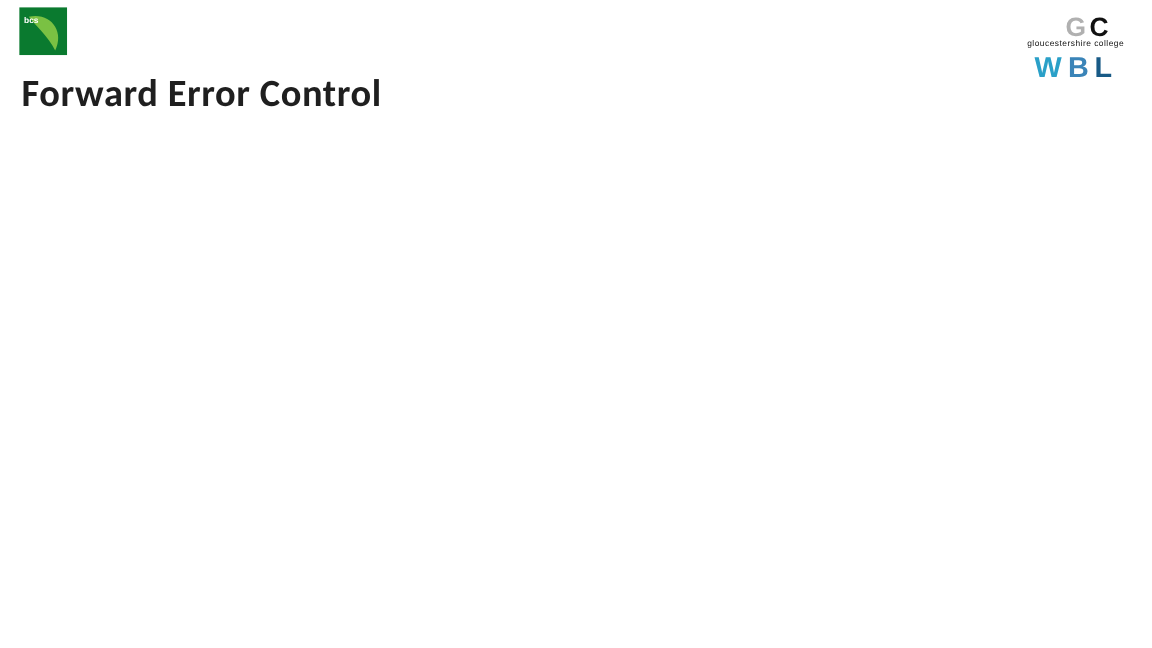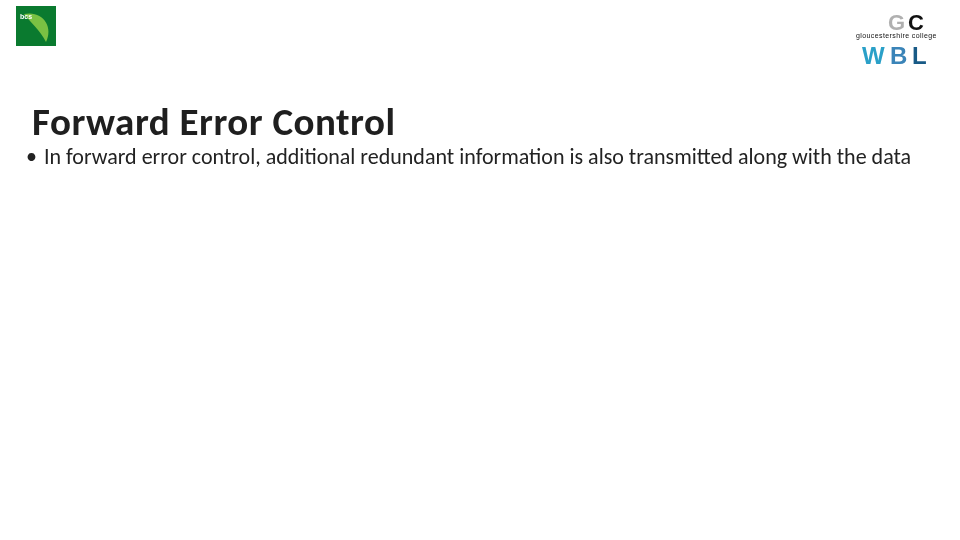--- a/index.html
+++ b/index.html
@@ -2,21 +2,21 @@
 <html><head>
 <meta charset="utf-8">
 <style>
   * { margin: 0; padding: 0; box-sizing: border-box; }
   html, body { width: 960px; height: 540px; background: #fff; font-family: Calibri, "Segoe UI", Arial, sans-serif; overflow: hidden; }
   .slide { position: relative; width: 960px; height: 540px; padding: 0; }
   .top-logos { position: absolute; top: 6px; left: 16px; right: 16px; height: 60px; }
   .logo-bcs { position: absolute; left: 0; top: 0; width: 40px; height: 40px; }
   .logo-gc { position: absolute; right: 0; top: 4px; width: 110px; height: 30px; text-align: right; }
   .logo-wbl { position: absolute; right: 0; top: 36px; width: 110px; height: 30px; text-align: right; }
-  .title { position: absolute; left: 32px; top: 58px; font-size: 39px; font-weight: 700; color: #1f1f1f; letter-spacing: 0.5px; margin-top: 40px; }
+  .title { position: absolute; left: 18px; top: 58px; font-size: 32px; font-weight: 700; color: #1f1f1f; letter-spacing: 0.5px; }
   .body { position: absolute; left: 26px; right: 26px; top: 142px; color: #222; font-size: 22px; line-height: 1.35; }
   .bullet { position: relative; padding-left: 18px; margin-bottom: 2px; }
   .bullet::before { content: "•"; position: absolute; left: 0; top: 0; }
   
   .gc-text { font-family: Arial, sans-serif; }
   .gc-g { font-size: 22px; font-weight: 900; fill: #b0b0b0; }
   .gc-c { font-size: 22px; font-weight: 900; fill: #111; }
   .gc-sub { font-size: 7px; fill: #111; letter-spacing: 0.4px; }
   .wbl-l { font-family: "Arial Black", Arial, sans-serif; font-size: 24px; font-weight: 900; }
 </style>
@@ -47,18 +47,15 @@
         <text x="28" y="22" class="wbl-l" fill="#2aa0c8">W</text>
         <text x="56" y="22" class="wbl-l" fill="#3a84b8">B</text>
         <text x="78" y="22" class="wbl-l" fill="#185a86">L</text>
       </svg>
     </div>
   </div>
 
   <h1 class="title">Forward Error Control</h1>
 
   <div class="body">
-    <div class="bullet">
-      <span>In forward error control, additional redundant information is also transmitted along with the data</span>
-    </div>
   </div>
 
 </div>
 
 </body></html>

